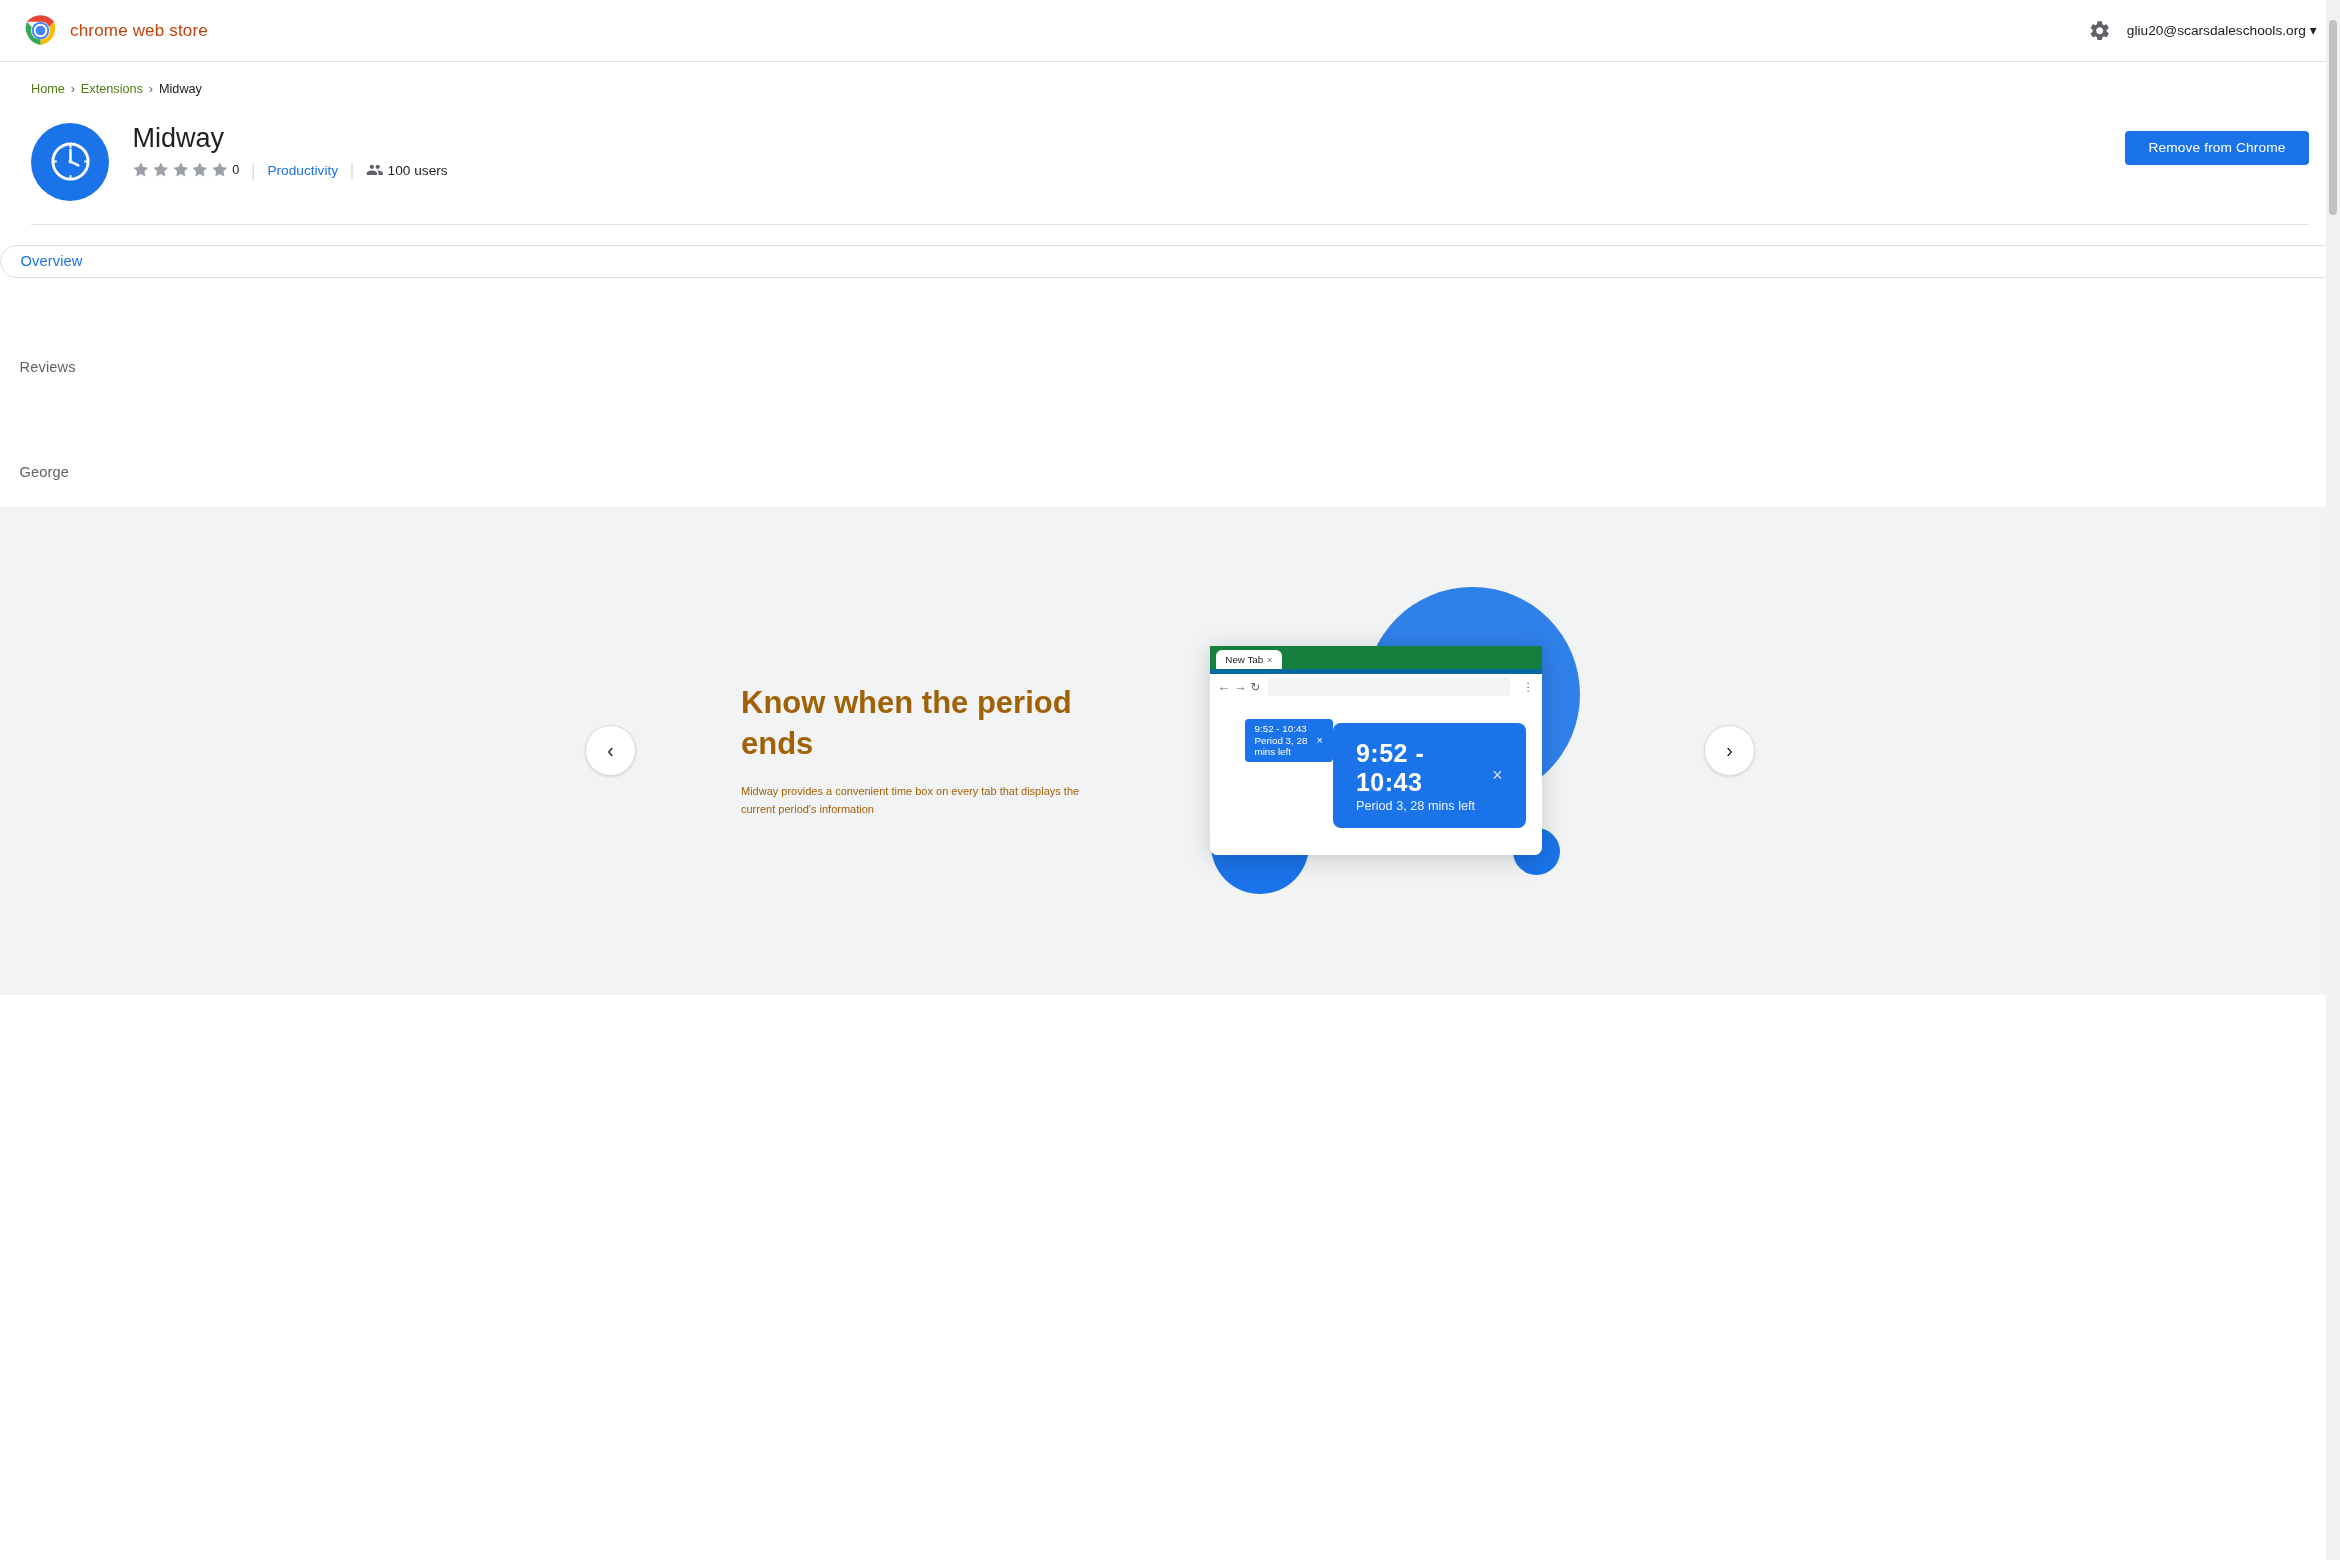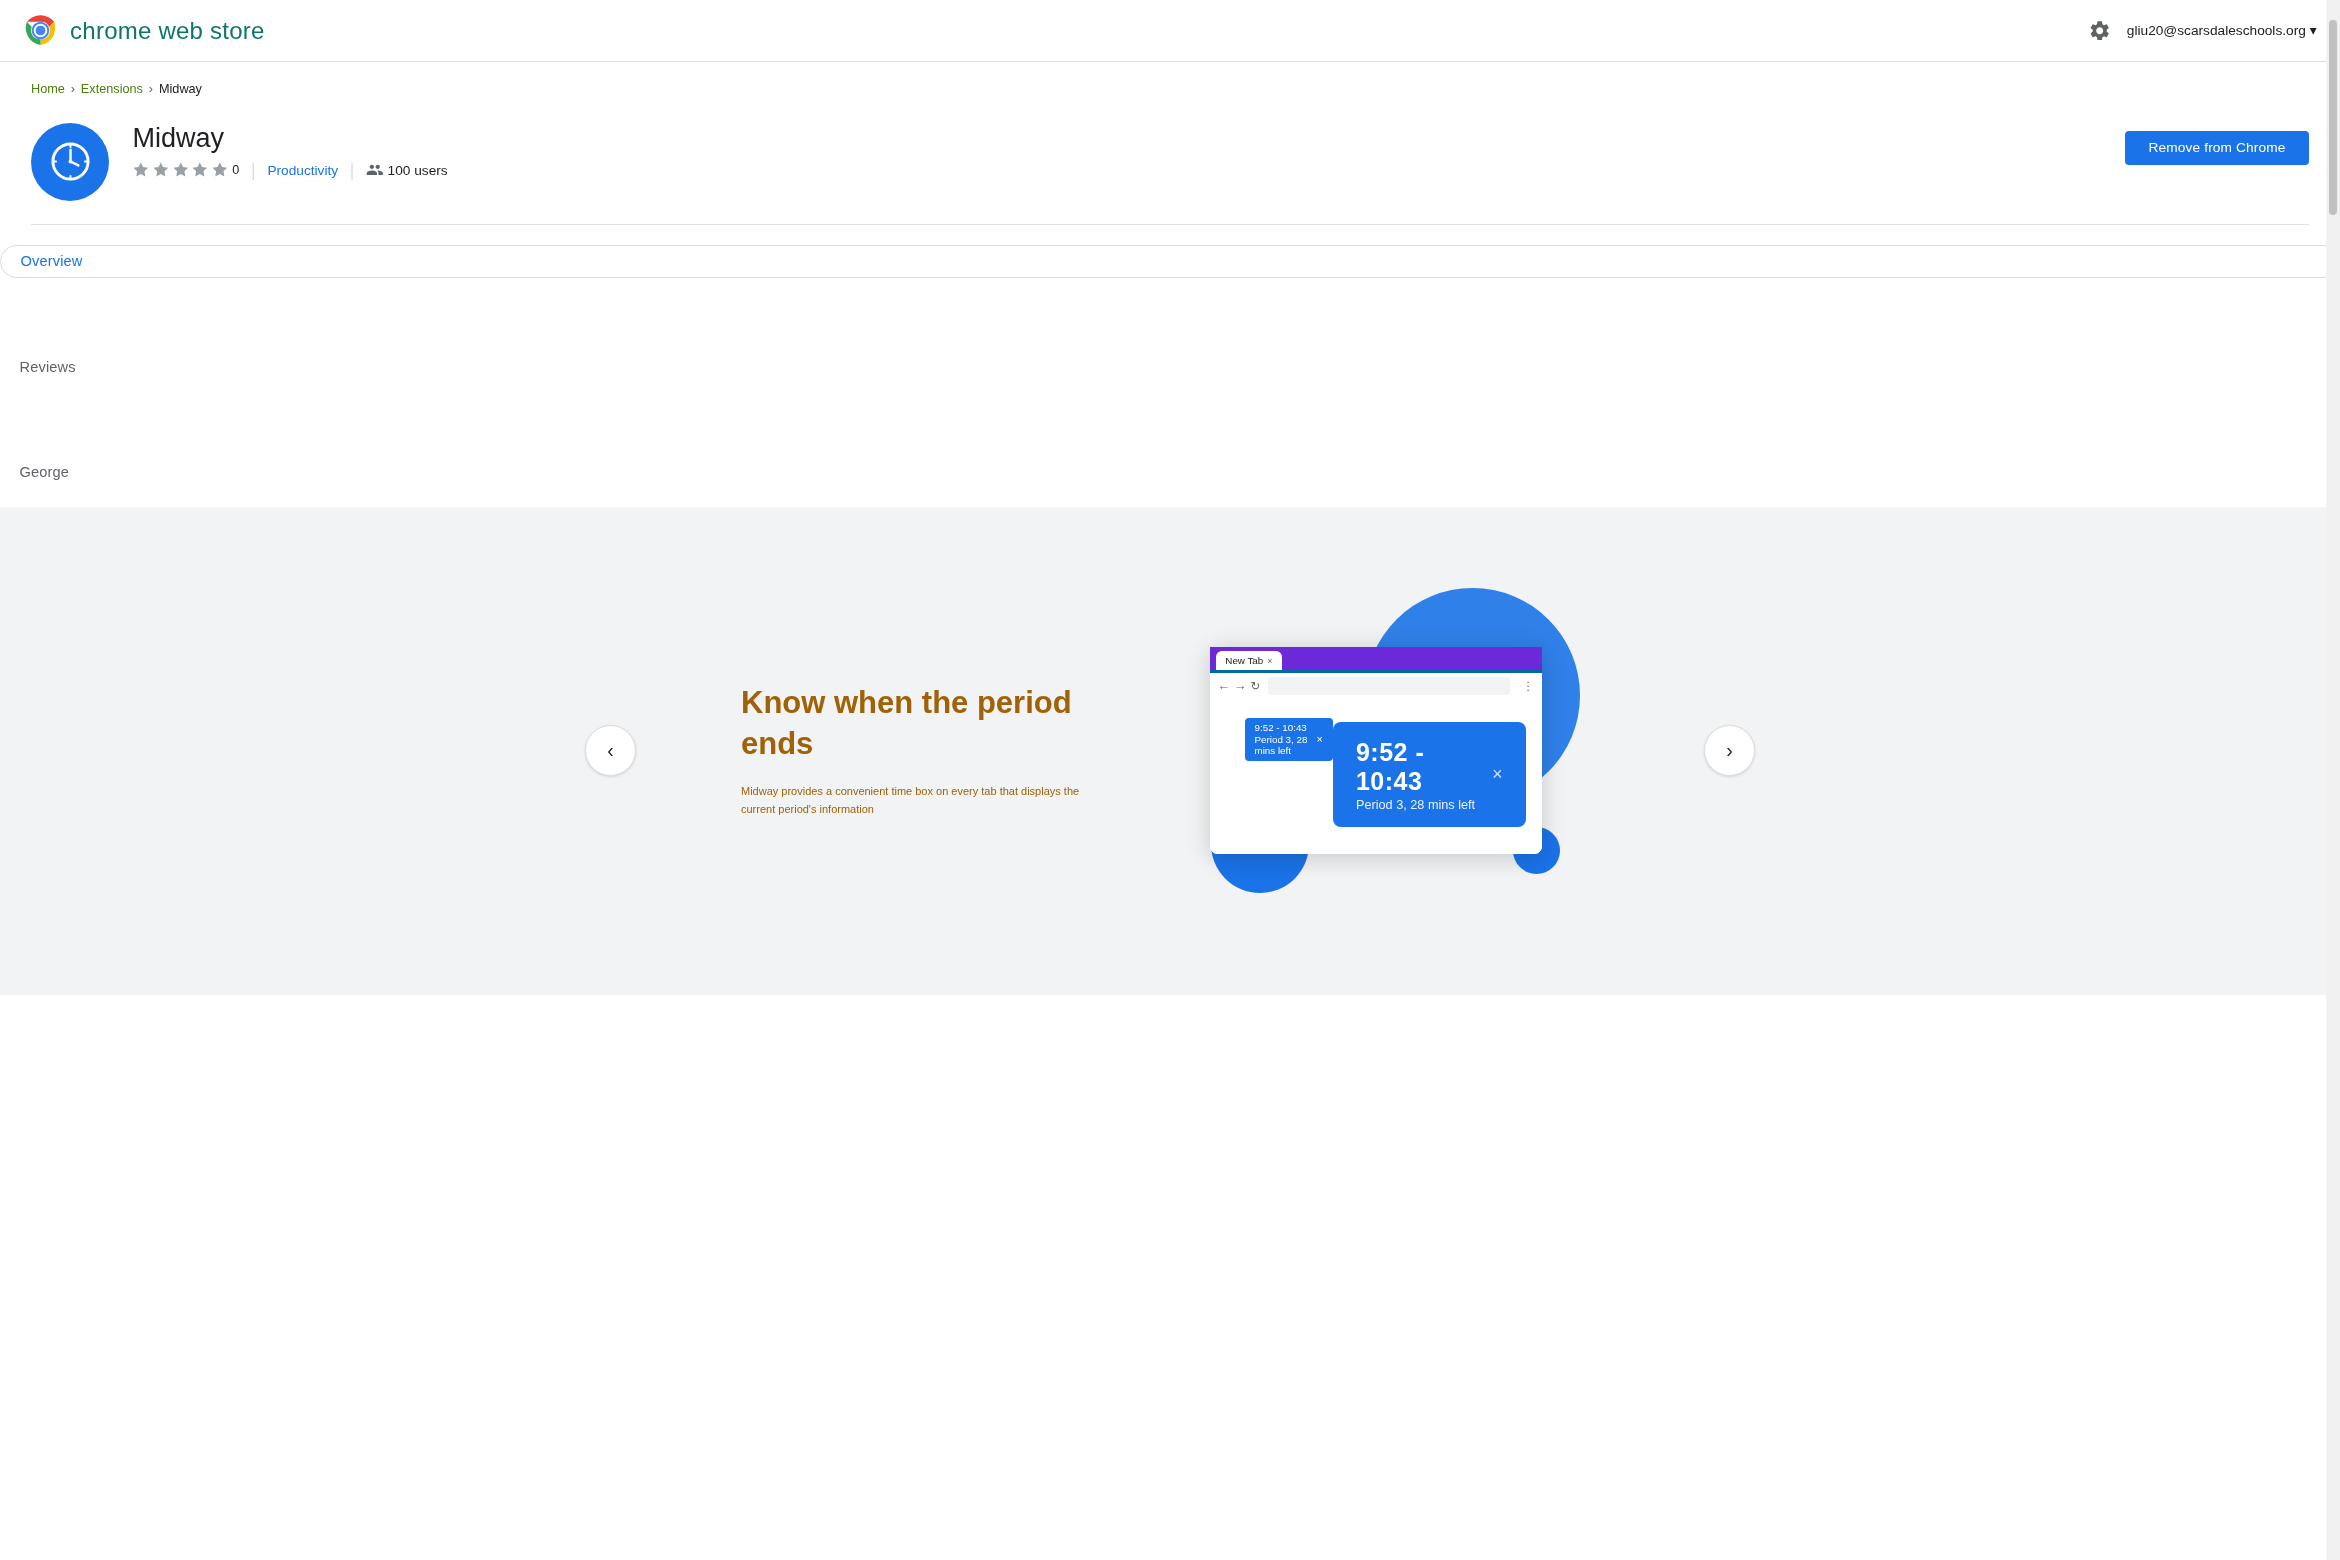--- a/index.html
+++ b/index.html
@@ -19,23 +19,23 @@
       display: flex;
       align-items: center;
       gap: 11.7px;
     }
     .chrome-logo {
       width: 35px;
       height: 35px;
       flex-shrink: 0;
     }
     .header-title {
-      font-size: 24px;
+      font-size: 17px;
       font-weight: 400;
-      color: #0f766e;
+      color: #c2410c;
       letter-spacing: 0.01em;
     }
     .header-right {
       display: flex;
       align-items: center;
       gap: 15.6px;
     }
     .gear-icon {
       width: 23.4px;
       height: 23.4px;
@@ -316,22 +316,22 @@
       z-index: 2;
       background: #fff;
       border-radius: 7.8px;
       box-shadow: 0 3.9px 23.4px rgba(0,0,0,0.18);
       width: 332px;
       overflow: visible;
     }
     .browser-tab-bar {
       display: flex;
       align-items: center;
-      background: #6d28d9;
-      border-bottom: 3px solid #0369a1;
+      background: #15803d;
+      border-bottom: 5px solid #0369a1;
       padding: 3.9px 5.9px 0;
     }
     .browser-tab {
       background: #fff;
       padding: 3.9px 9.8px;
       border-radius: 5.9px 5.9px 0 0;
       font-size: 9.8px;
       color: #202124;
       display: flex;
       align-items: center;

